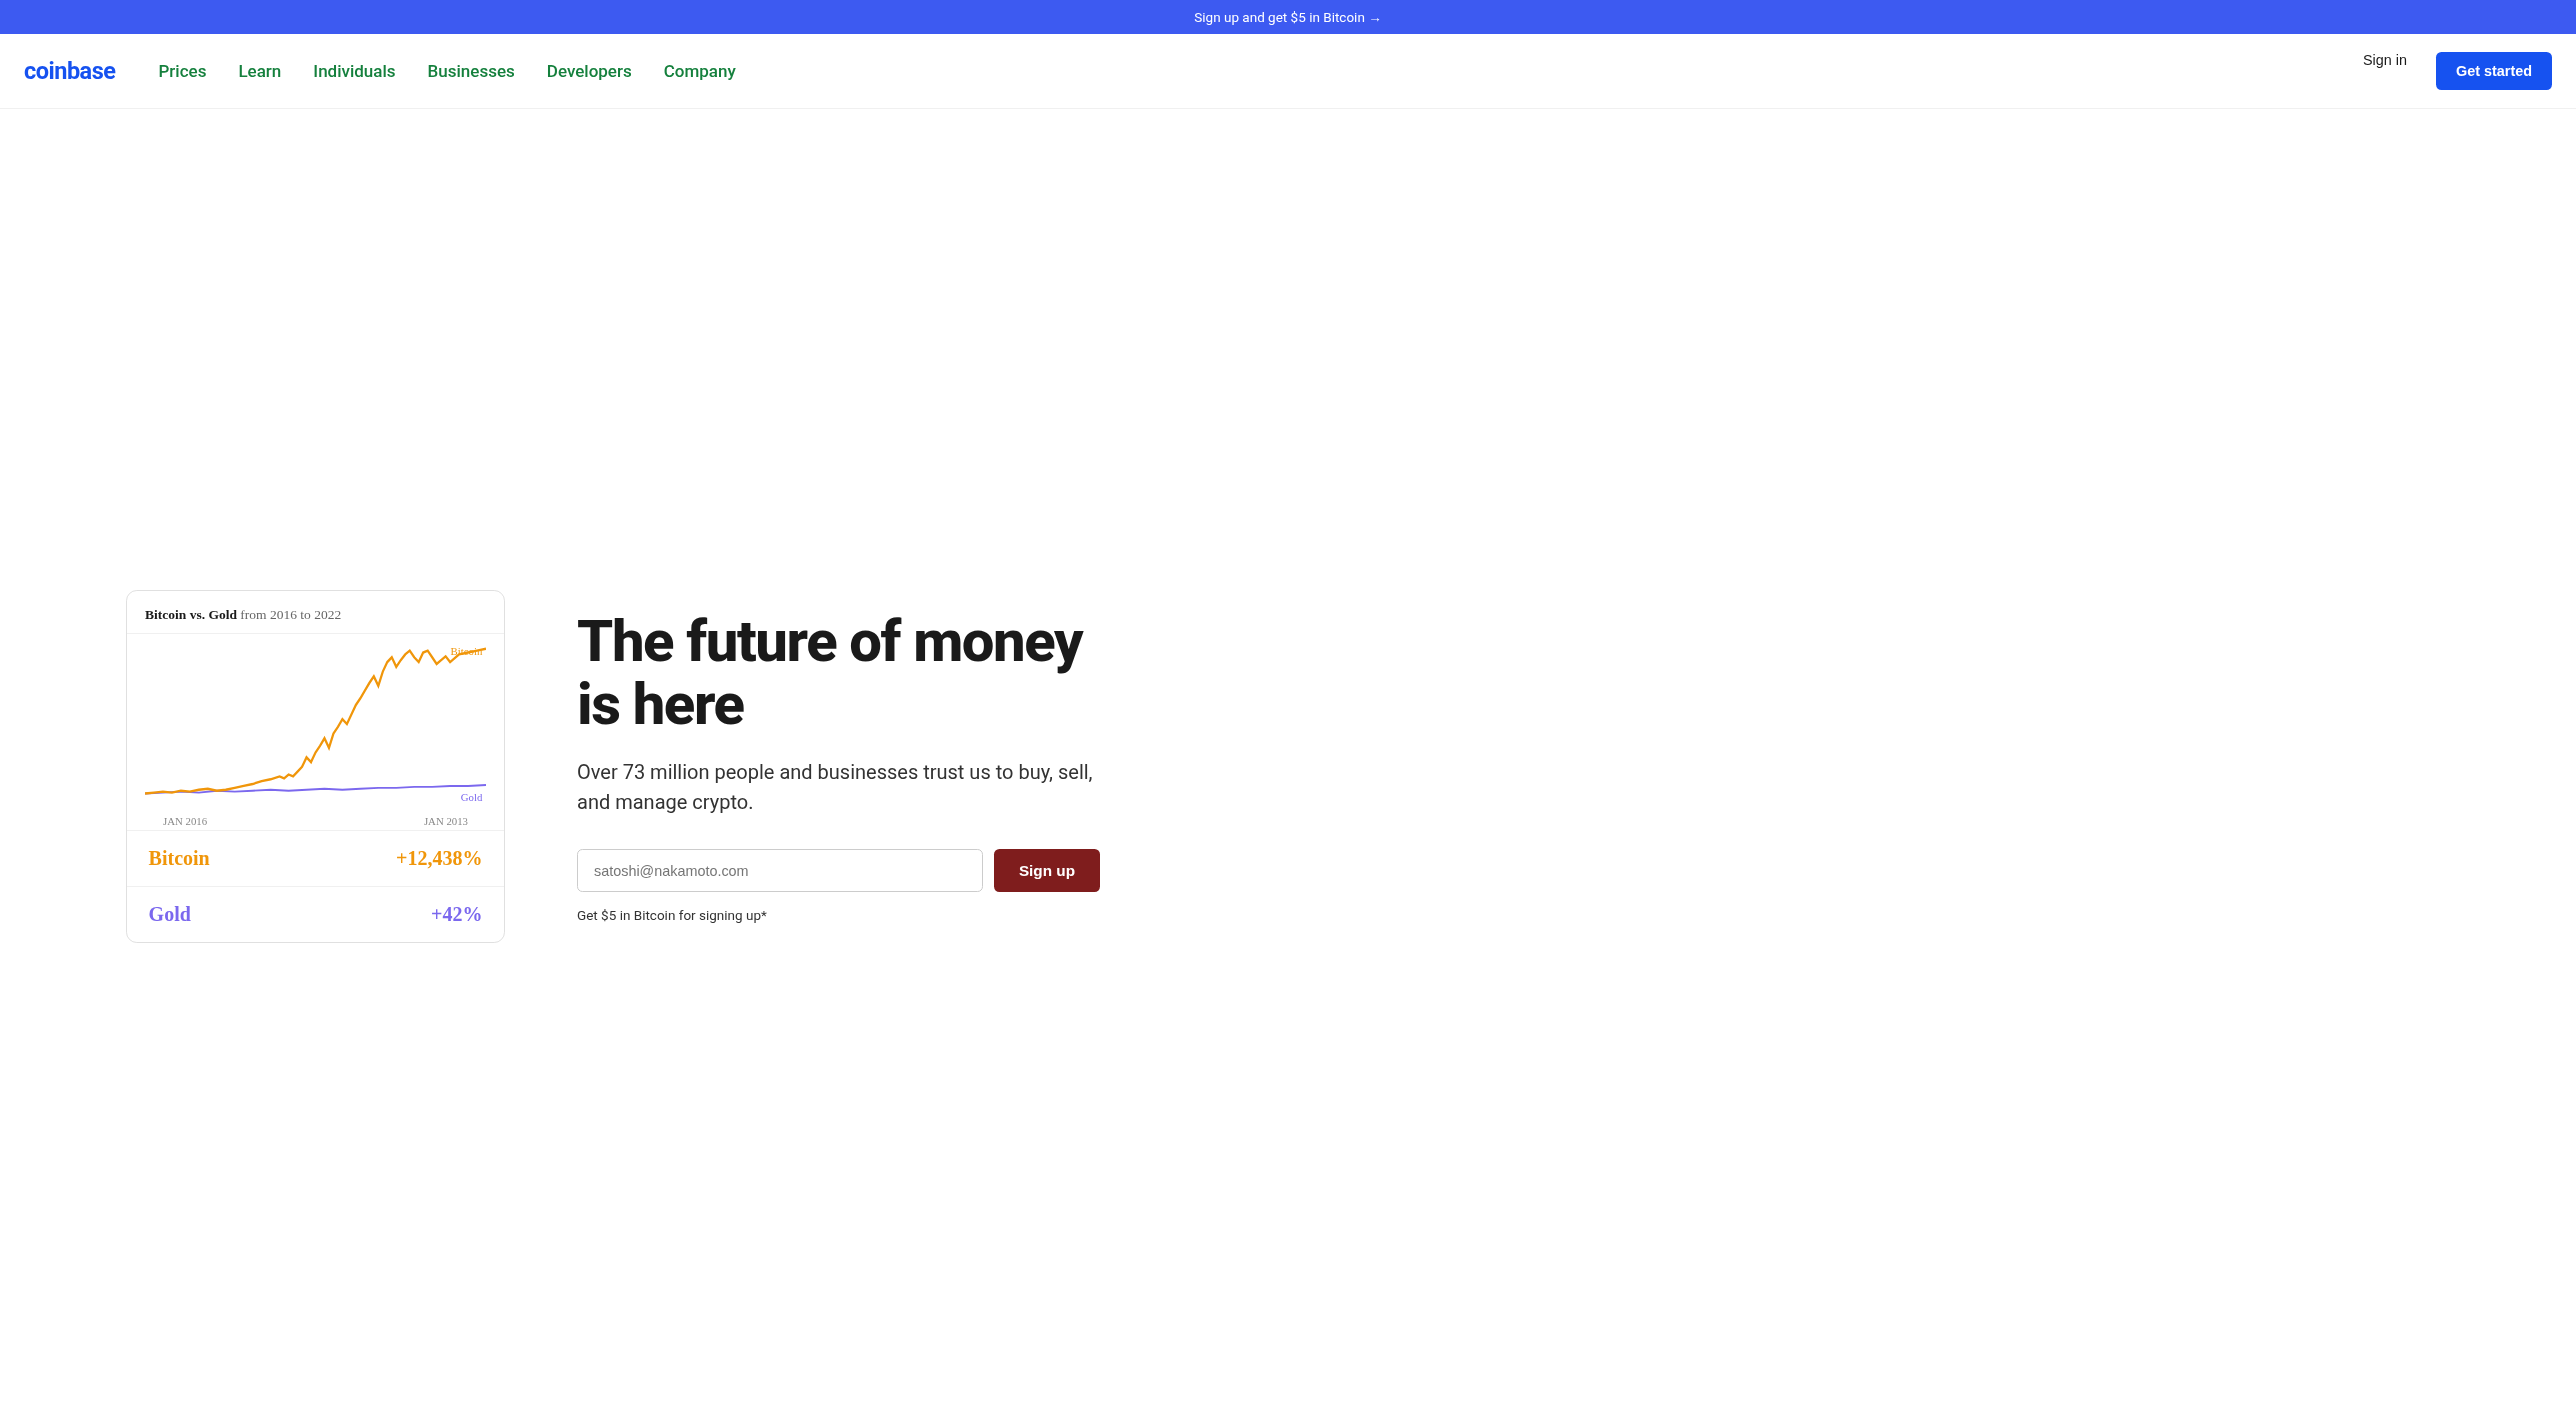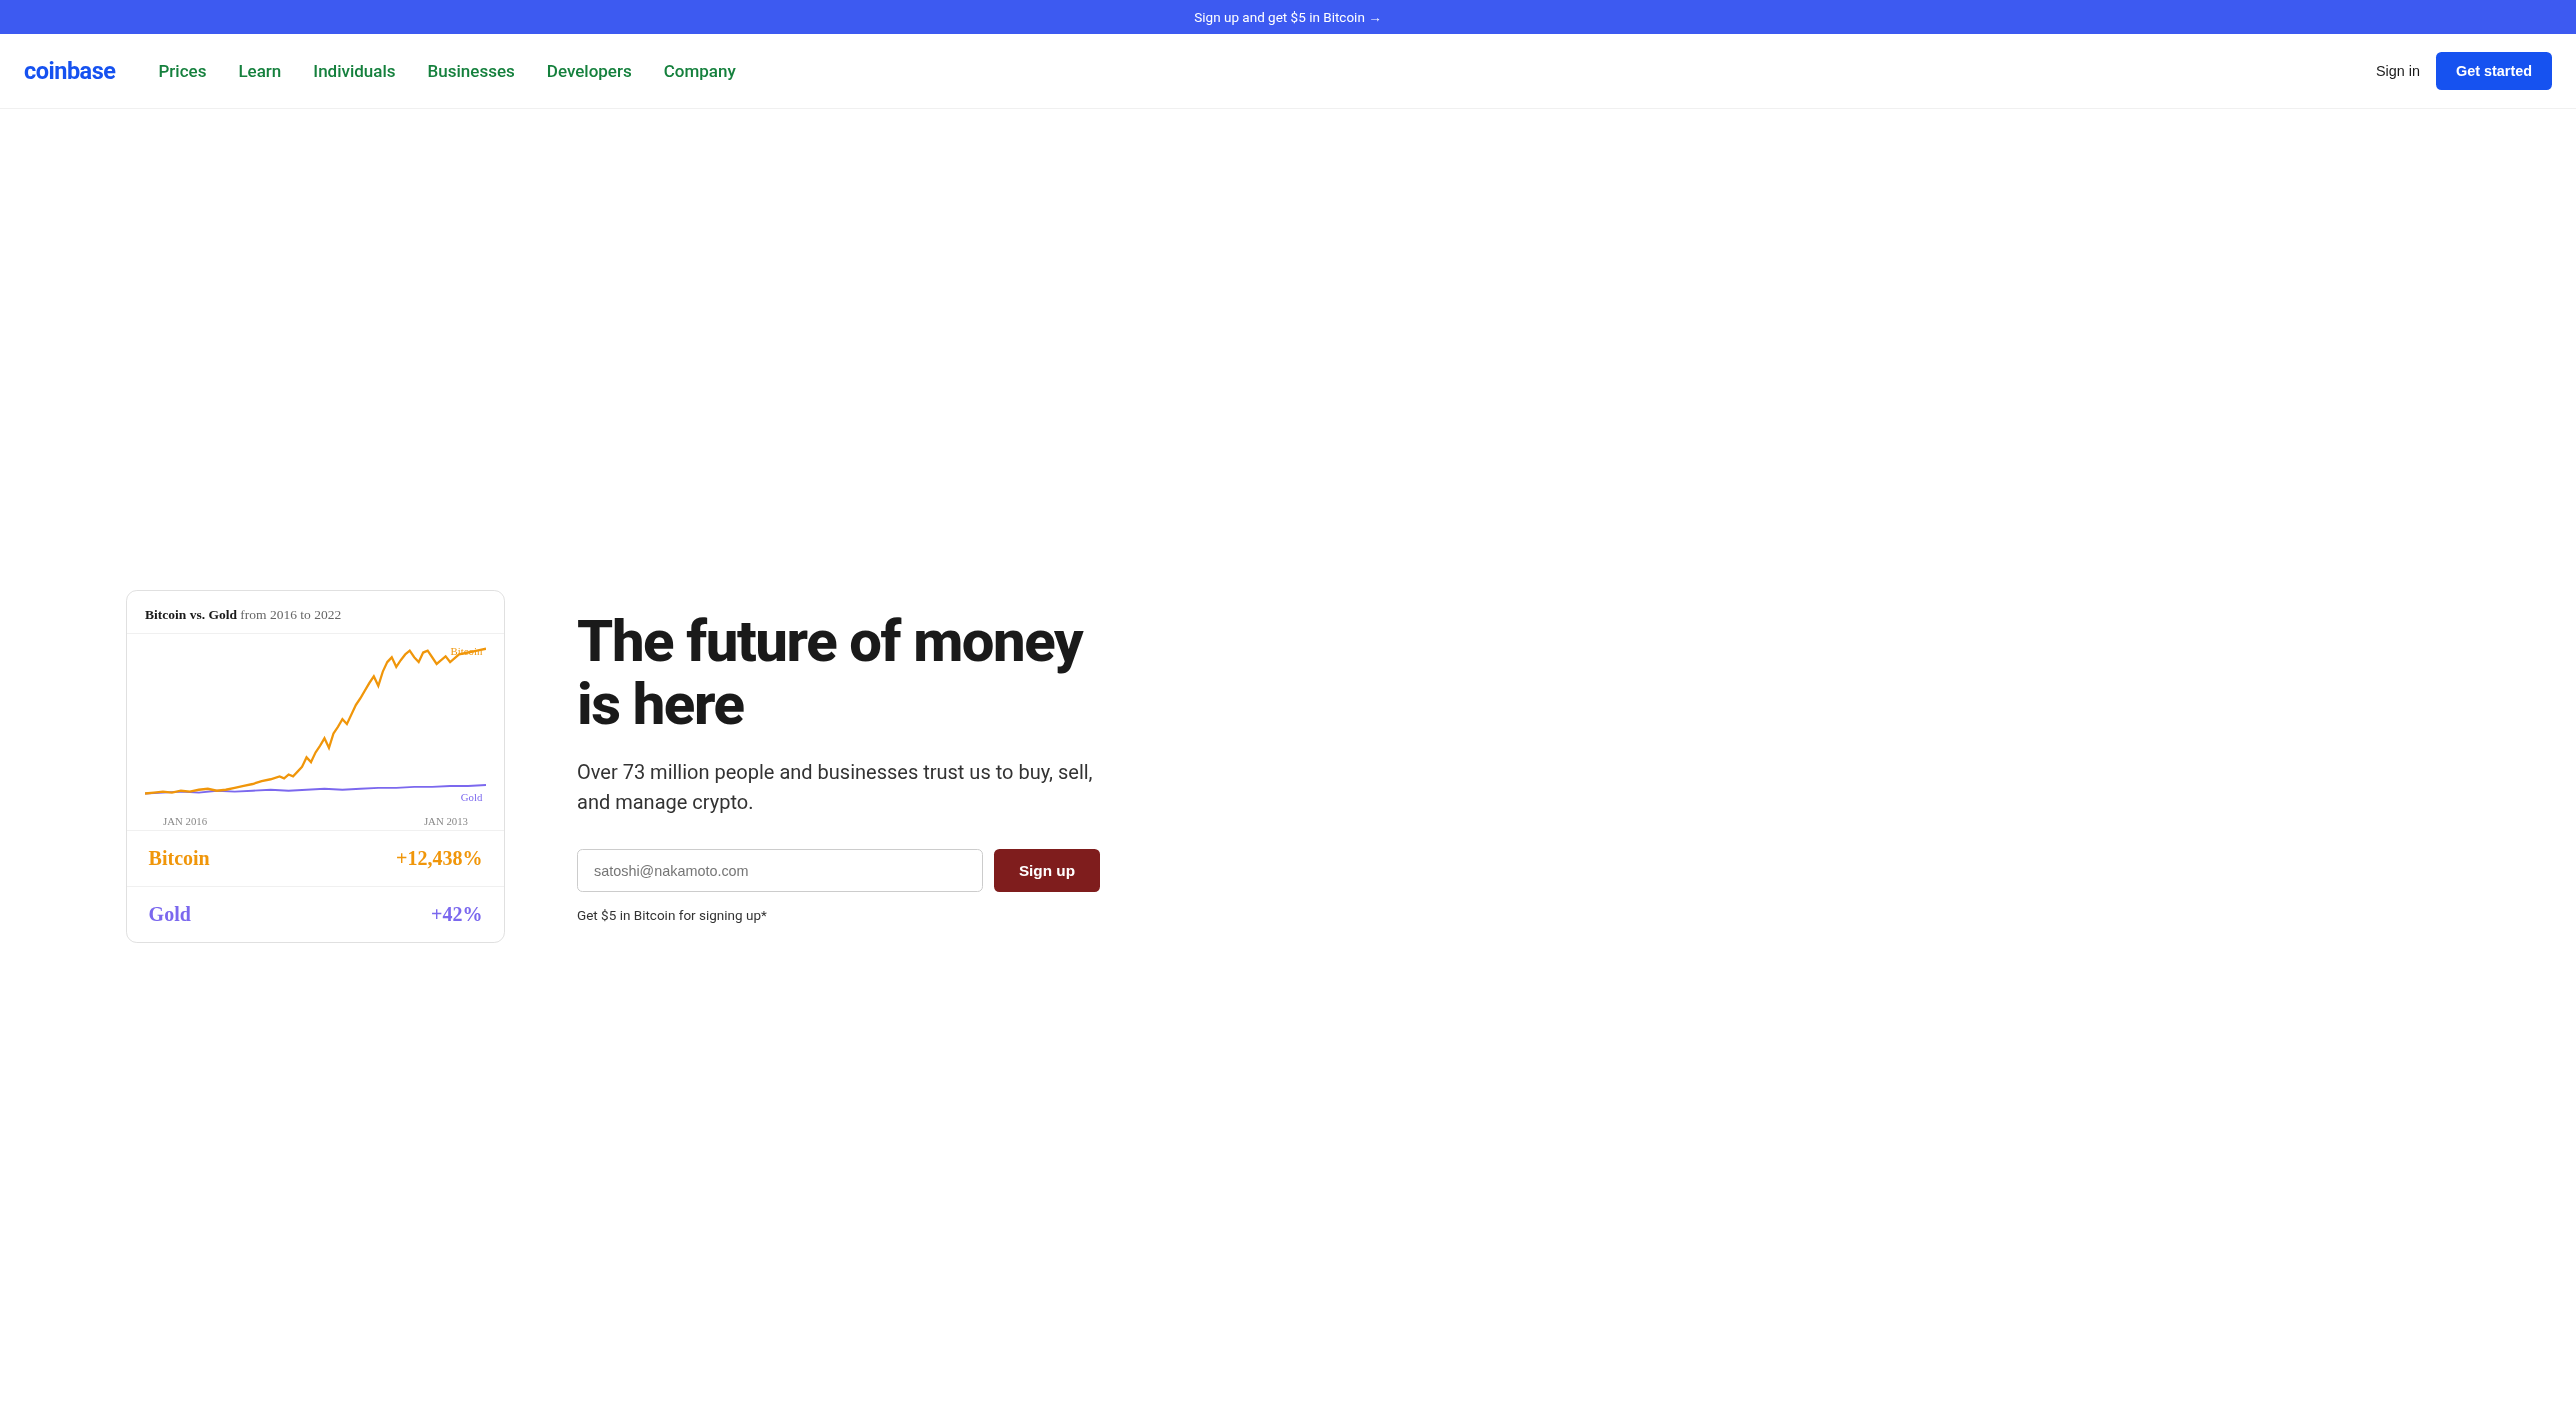--- a/index.html
+++ b/index.html
@@ -38,22 +38,22 @@
       flex: 1;
     }
     .nav-links li a {
       text-decoration: none;
       color: #15803d;
       font-size: 17px;
       font-weight: 500;
     }
     .nav-actions {
       display: flex;
-      align-items: center;
-      gap: 16px;
+      align-items: flex-start;
+      gap: 29px;
     }
     .btn-signin {
       background: none;
       border: none;
       font-size: 14.4px;
       font-weight: 500;
       color: #1a1a1a;
       cursor: pointer;
     }
     .btn-getstarted {

